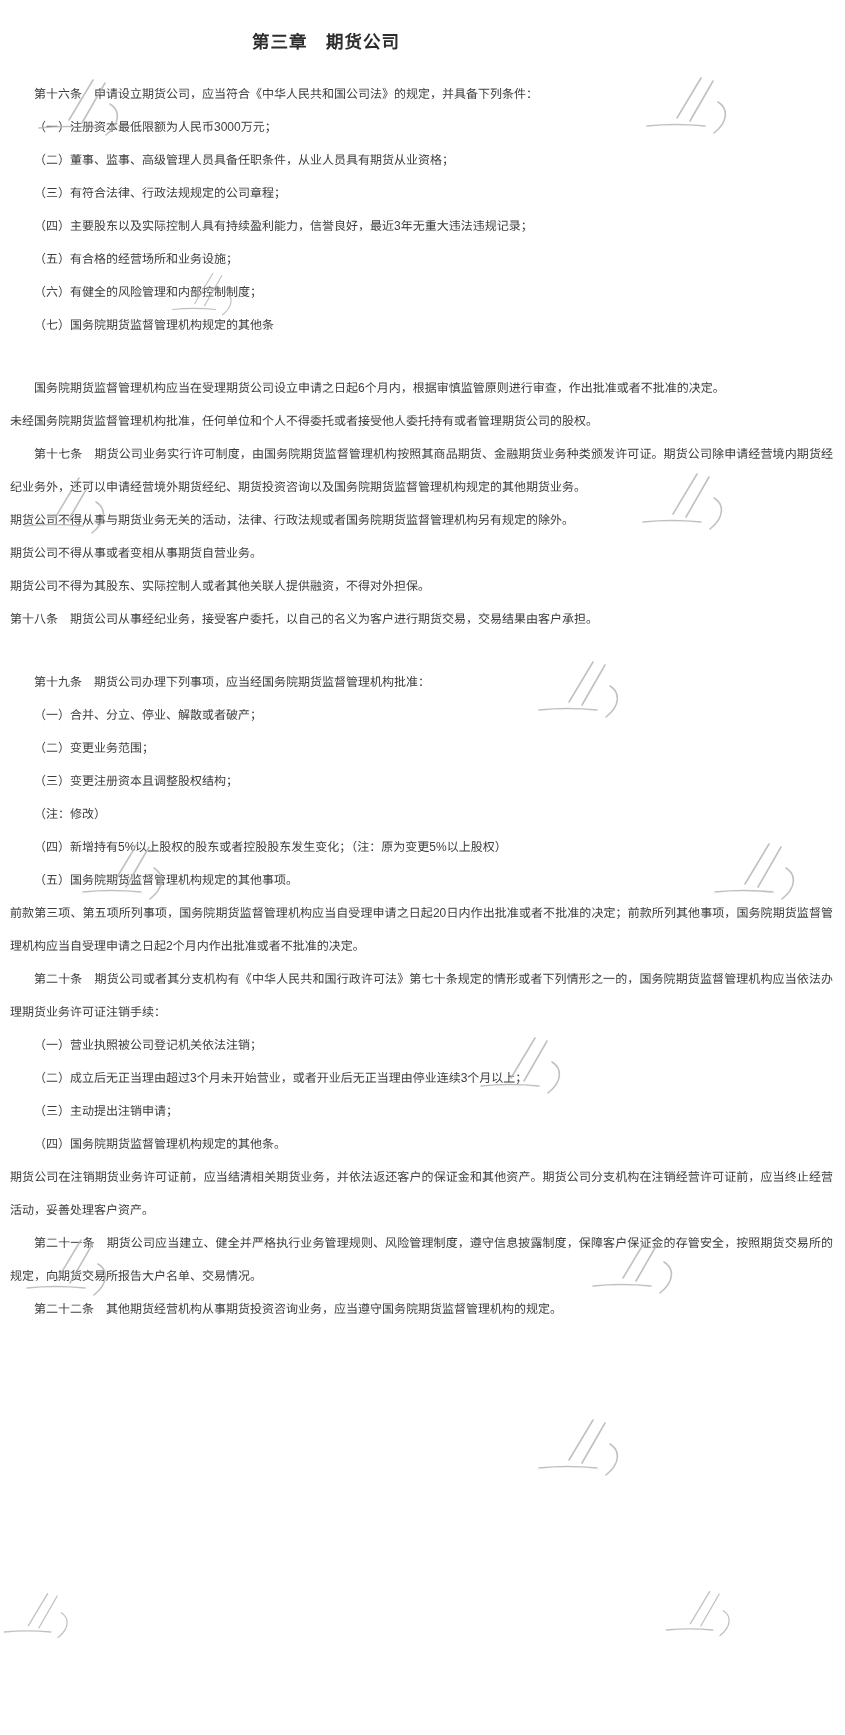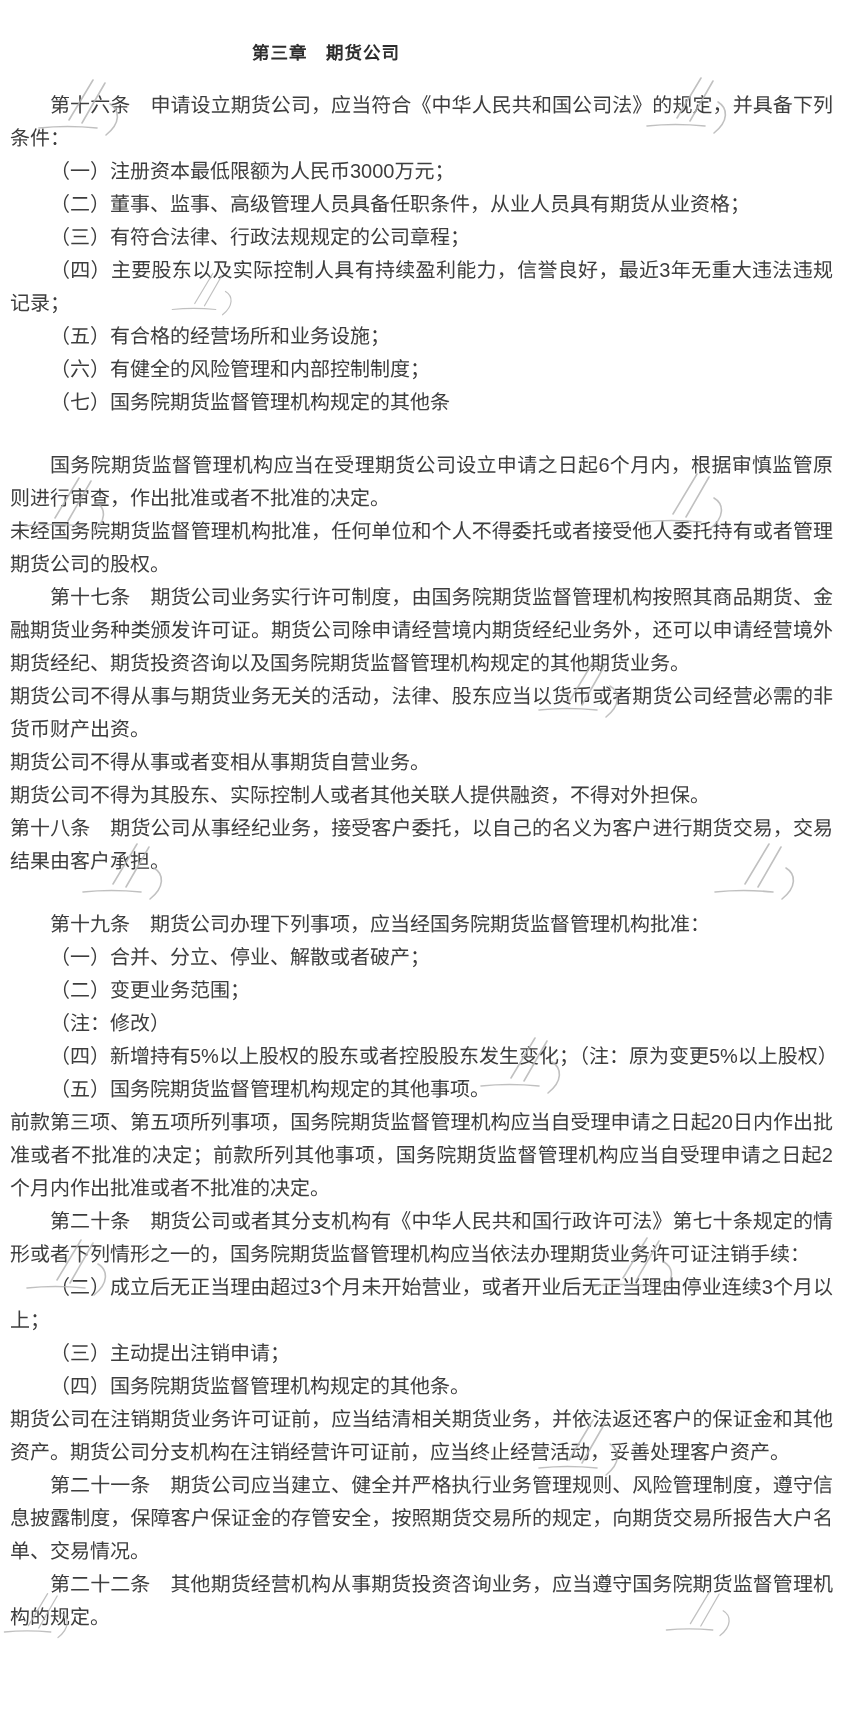--- a/index.html
+++ b/index.html
@@ -14,34 +14,34 @@
     height:1735px;
     overflow:hidden;
     position:relative;
     background:var(--bg);
     font-family:"Liberation Sans","DejaVu Sans",sans-serif;
     -webkit-font-smoothing:antialiased;
   }
   .doc{
     box-sizing:border-box;
     width:845px;
-    padding:41px 12px 0 10px;
+    padding:30px 12px 0 10px;
     color:var(--text);
   }
   .title{
     margin:0 0 24px 242px;
     font-size:17.5px;
     line-height:24px;
     font-weight:bold;
     letter-spacing:1px;
     color:var(--title);
   }
   .para{
     margin:0;
-    font-size:20px;
+    font-size:12px;
     line-height:33px;
     text-align:justify;
     text-justify:inter-ideograph;
     word-break:break-all;
   }
   .indent{ text-indent:2em; }
   .g-sm{ }
   .g-lg{ margin-top:30px; }
   #annotation-layer{
     position:absolute;
@@ -73,32 +73,34 @@
       <p class="para indent g-sm">（一）注册资本最低限额为人民币3000万元；</p>
       <p class="para indent g-sm">（二）董事、监事、高级管理人员具备任职条件，从业人员具有期货从业资格；</p>
       <p class="para indent g-sm">（三）有符合法律、行政法规规定的公司章程；</p>
       <p class="para indent g-sm">（四）主要股东以及实际控制人具有持续盈利能力，信誉良好，最近3年无重大违法违规记录；</p>
       <p class="para indent g-sm">（五）有合格的经营场所和业务设施；</p>
       <p class="para indent g-sm">（六）有健全的风险管理和内部控制制度；</p>
       <p class="para indent g-sm">（七）国务院期货监督管理机构规定的其他条</p>
       <p class="para indent g-lg">国务院期货监督管理机构应当在受理期货公司设立申请之日起6个月内，根据审慎监管原则进行审查，作出批准或者不批准的决定。</p>
       <p class="para">未经国务院期货监督管理机构批准，任何单位和个人不得委托或者接受他人委托持有或者管理期货公司的股权。</p>
       <p class="para indent g-sm">第十七条　期货公司业务实行许可制度，由国务院期货监督管理机构按照其商品期货、金融期货业务种类颁发许可证。期货公司除申请经营境内期货经纪业务外，还可以申请经营境外期货经纪、期货投资咨询以及国务院期货监督管理机构规定的其他期货业务。</p>
-      <p class="para">期货公司不得从事与期货业务无关的活动，法律、股东应当以货币或者期货公司经营必需的非货币财产出资。</p>
+      <p class="para">期货公司不得从事与期货业务无关的活动，法律、行政法规或者国务院期货监督管理机构另有规定的除外。</p>
       <p class="para">期货公司不得从事或者变相从事期货自营业务。</p>
       <p class="para">期货公司不得为其股东、实际控制人或者其他关联人提供融资，不得对外担保。</p>
       <p class="para">第十八条　期货公司从事经纪业务，接受客户委托，以自己的名义为客户进行期货交易，交易结果由客户承担。</p>
       <p class="para indent g-lg">第十九条　期货公司办理下列事项，应当经国务院期货监督管理机构批准：</p>
       <p class="para indent g-sm">（一）合并、分立、停业、解散或者破产；</p>
       <p class="para indent g-sm">（二）变更业务范围；</p>
+      <p class="para indent g-sm">（三）变更注册资本且调整股权结构；</p>
       <p class="para indent g-sm">（注：修改）</p>
       <p class="para indent g-sm">（四）新增持有5%以上股权的股东或者控股股东发生变化；（注：原为变更5%以上股权）</p>
       <p class="para indent g-sm">（五）国务院期货监督管理机构规定的其他事项。</p>
       <p class="para">前款第三项、第五项所列事项，国务院期货监督管理机构应当自受理申请之日起20日内作出批准或者不批准的决定；前款所列其他事项，国务院期货监督管理机构应当自受理申请之日起2个月内作出批准或者不批准的决定。</p>
       <p class="para indent g-sm">第二十条　期货公司或者其分支机构有《中华人民共和国行政许可法》第七十条规定的情形或者下列情形之一的，国务院期货监督管理机构应当依法办理期货业务许可证注销手续：</p>
+      <p class="para indent g-sm">（一）营业执照被公司登记机关依法注销；</p>
       <p class="para indent g-sm">（二）成立后无正当理由超过3个月未开始营业，或者开业后无正当理由停业连续3个月以上；</p>
       <p class="para indent g-sm">（三）主动提出注销申请；</p>
       <p class="para indent g-sm">（四）国务院期货监督管理机构规定的其他条。</p>
       <p class="para">期货公司在注销期货业务许可证前，应当结清相关期货业务，并依法返还客户的保证金和其他资产。期货公司分支机构在注销经营许可证前，应当终止经营活动，妥善处理客户资产。</p>
       <p class="para indent g-sm">第二十一条　期货公司应当建立、健全并严格执行业务管理规则、风险管理制度，遵守信息披露制度，保障客户保证金的存管安全，按照期货交易所的规定，向期货交易所报告大户名单、交易情况。</p>
       <p class="para indent g-sm">第二十二条　其他期货经营机构从事期货投资咨询业务，应当遵守国务院期货监督管理机构的规定。</p>
     </div>
 </div>
 
 <div id="annotation-layer">

